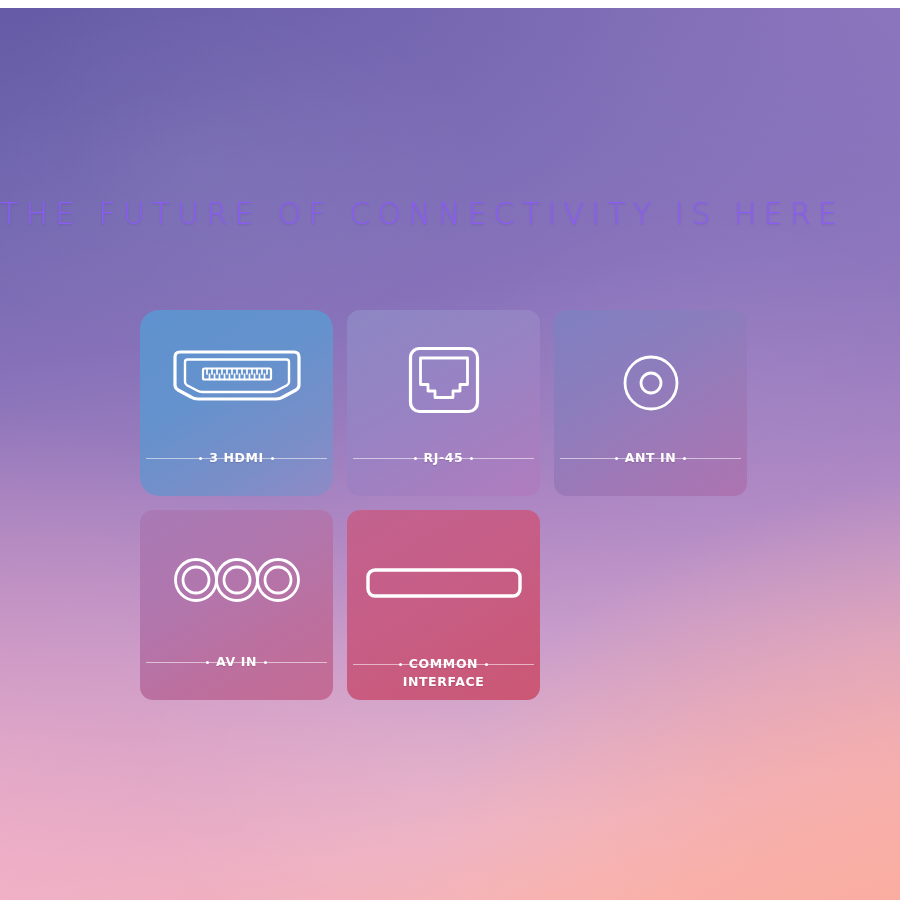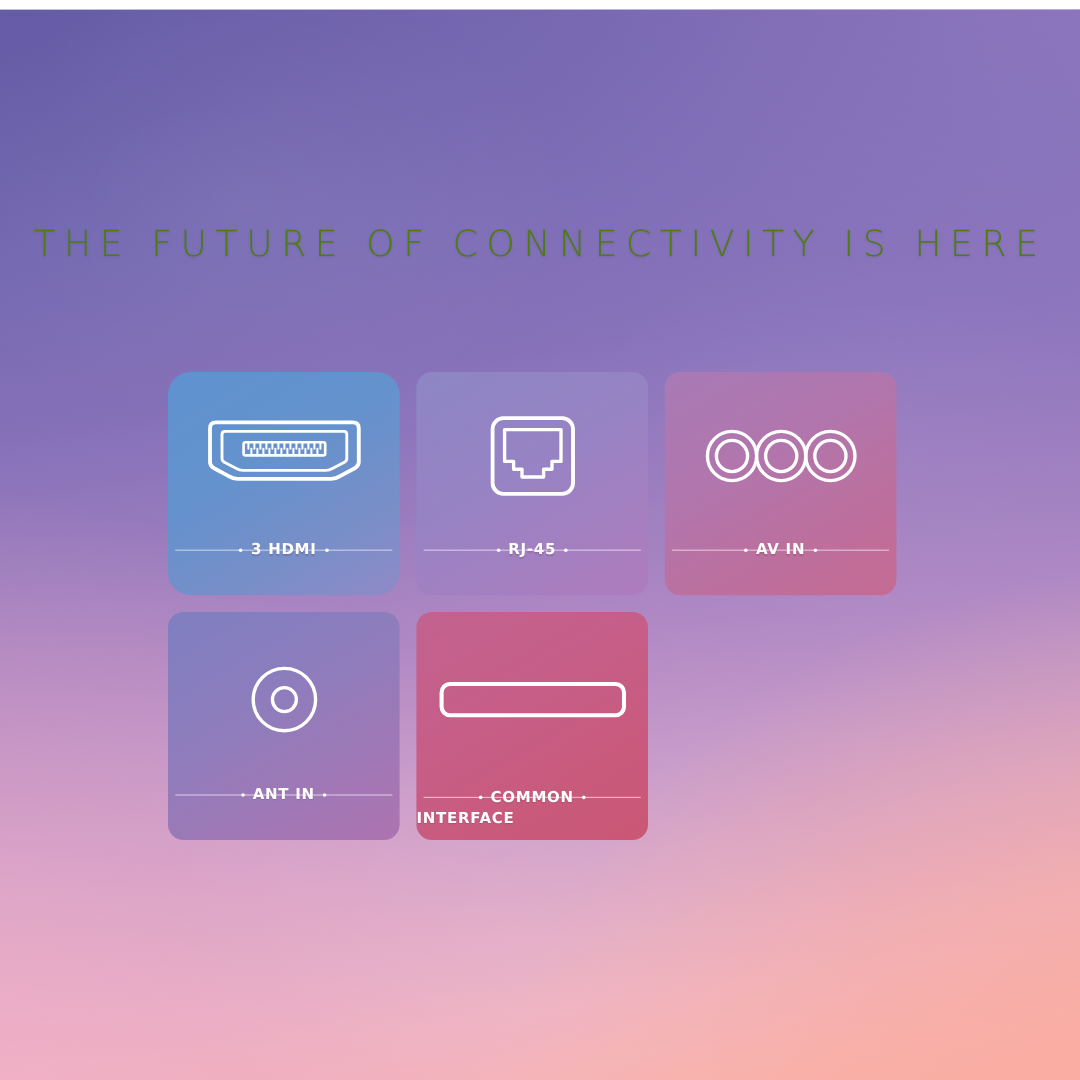--- a/index.html
+++ b/index.html
@@ -56,24 +56,23 @@
       radial-gradient(45% 30% at 22% 18%, rgba(255,255,255,0.05), rgba(255,255,255,0) 70%),
       radial-gradient(38% 26% at 78% 40%, rgba(255,255,255,0.04), rgba(255,255,255,0) 70%),
       radial-gradient(50% 34% at 48% 86%, rgba(255,255,255,0.05), rgba(255,255,255,0) 70%);
     pointer-events: none;
   }
 
   
   #headline {
     position: absolute;
     left: 0;
-    top: 186px;
+    top: 196px;
     width: 900px;
-    text-align: center;
-    color: #4d7c0f;
+    color: #8b5cf6;
     font-family: "DejaVu Sans", sans-serif;
     font-weight: 300;
     font-size: 30px;
     letter-spacing: 7.2px;
     white-space: nowrap;
     text-shadow: 0 1px 2px rgba(70,50,110,0.18);
     -webkit-font-smoothing: antialiased;
   }
 
   
@@ -172,20 +171,21 @@
     text-shadow: 0 1px 1px rgba(90,40,70,0.22);
     line-height: 1;
   }
 
   .label-text-2 {
     position: absolute;
     left: 0;
     right: 0;
     top: 100%;
     margin-top: 4px;
+    text-align: center;
     color: #ffffff;
     font-family: "DejaVu Sans", sans-serif;
     font-weight: 700;
     font-size: 12.5px;
     letter-spacing: 0.6px;
     white-space: nowrap;
     text-shadow: 0 1px 1px rgba(90,40,70,0.22);
     line-height: 1;
     z-index: 2;
   }
@@ -263,20 +263,39 @@
       <div class="tile-label">
         <div class="rule"></div>
         <div class="label-inner">
           <span class="dot"></span>
           <span class="label-text">RJ-45</span>
           <span class="dot"></span>
         </div>
       </div>
     </div>
 
+    <div class="tile tile-3">
+      <div class="tile-icon">
+        <svg width="58" height="58" viewBox="0 0 58 58" aria-hidden="true">
+          <g class="stroke" stroke-width="2.8">
+            <circle cx="29" cy="29" r="26"></circle>
+            <circle cx="29" cy="29" r="10"></circle>
+          </g>
+        </svg>
+      </div>
+      <div class="tile-label">
+        <div class="rule"></div>
+        <div class="label-inner">
+          <span class="dot"></span>
+          <span class="label-text">ANT IN</span>
+          <span class="dot"></span>
+        </div>
+      </div>
+    </div>
+
     <div class="tile tile-2">
       <div class="tile-icon">
         <svg width="128" height="46" viewBox="0 0 128 46" aria-hidden="true">
           <g class="stroke" stroke-width="2.8">
             <circle cx="23" cy="23" r="20.5"></circle>
             <circle cx="23" cy="23" r="13"></circle>
             <circle cx="64" cy="23" r="20.5"></circle>
             <circle cx="64" cy="23" r="13"></circle>
             <circle cx="105" cy="23" r="20.5"></circle>
             <circle cx="105" cy="23" r="13"></circle>
@@ -286,39 +305,20 @@
       <div class="tile-label">
         <div class="rule"></div>
         <div class="label-inner">
           <span class="dot"></span>
           <span class="label-text">AV IN</span>
           <span class="dot"></span>
         </div>
       </div>
     </div>
 
-    <div class="tile tile-3">
-      <div class="tile-icon">
-        <svg width="58" height="58" viewBox="0 0 58 58" aria-hidden="true">
-          <g class="stroke" stroke-width="2.8">
-            <circle cx="29" cy="29" r="26"></circle>
-            <circle cx="29" cy="29" r="10"></circle>
-          </g>
-        </svg>
-      </div>
-      <div class="tile-label">
-        <div class="rule"></div>
-        <div class="label-inner">
-          <span class="dot"></span>
-          <span class="label-text">ANT IN</span>
-          <span class="dot"></span>
-        </div>
-      </div>
-    </div>
-
 
     <div class="tile tile-5">
       <div class="tile-icon">
         <svg width="156" height="30" viewBox="0 0 156 30" aria-hidden="true">
           <rect class="stroke" stroke-width="3.4" x="2" y="2" width="152" height="26" rx="7"></rect>
         </svg>
       </div>
       <div class="tile-label">
         <div class="rule"></div>
         <div class="label-inner">

